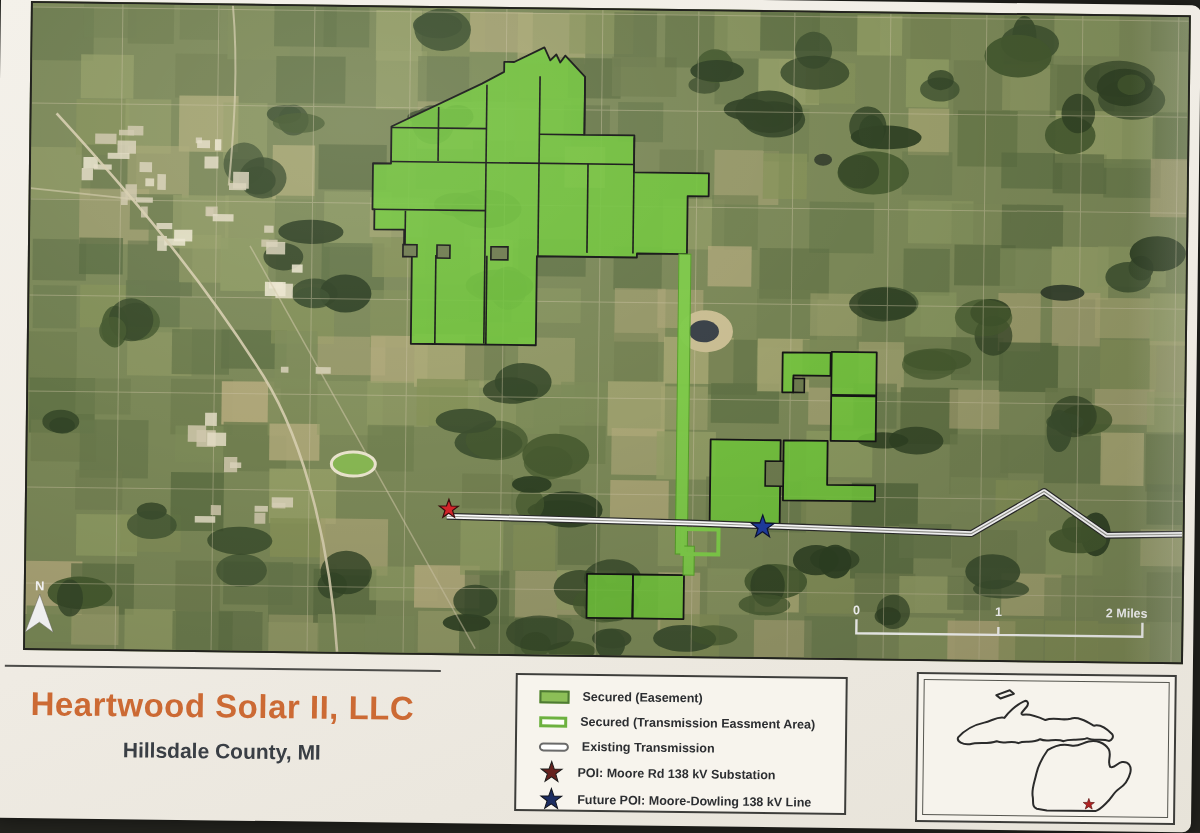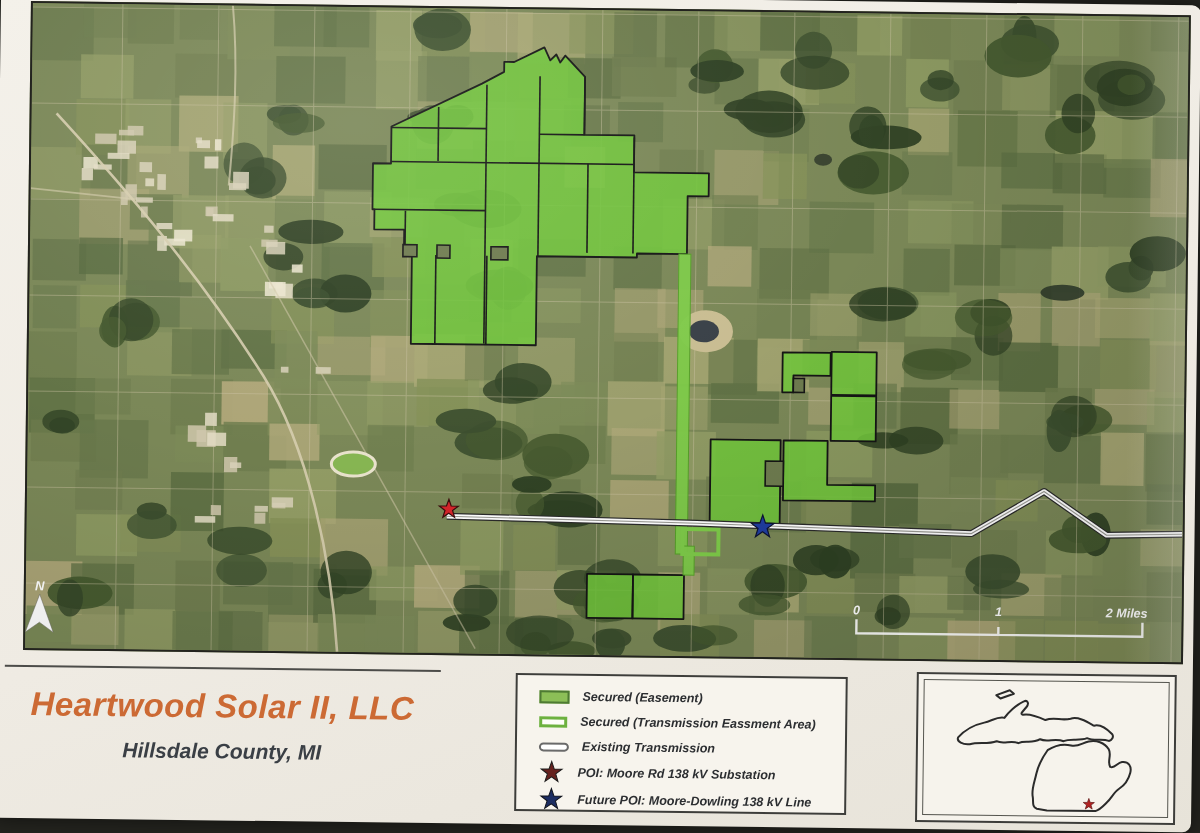--- a/index.html
+++ b/index.html
@@ -1,21 +1,21 @@
 <!DOCTYPE html>
 <html><head>
 <meta charset="utf-8">
 <style>
   html,body{margin:0;padding:0;}
   body{
     width:1200px;height:833px;overflow:hidden;
     background:#24241f;
     font-family:"Liberation Sans", sans-serif;
   }
-  .photo{position:relative;width:1200px;height:833px;overflow:hidden;font-style:italic;}
+  .photo{position:relative;width:1200px;height:833px;overflow:hidden;}
   .page{
     position:absolute;left:-4px;top:-2px;width:1200px;height:827px;
     background:linear-gradient(160deg,#f4f1ea 0%,#efebe3 55%,#e7e3d9 100%);
     transform:rotate(0.7deg);transform-origin:50% 50%;
     border-radius:9px;
     box-shadow:0 0 22px rgba(0,0,0,.55);
   }
   .map-wrap{
     position:absolute;left:30px;top:10px;width:1156px;height:645px;
     border:2px solid #23231f;background:#7a8757;overflow:hidden;

